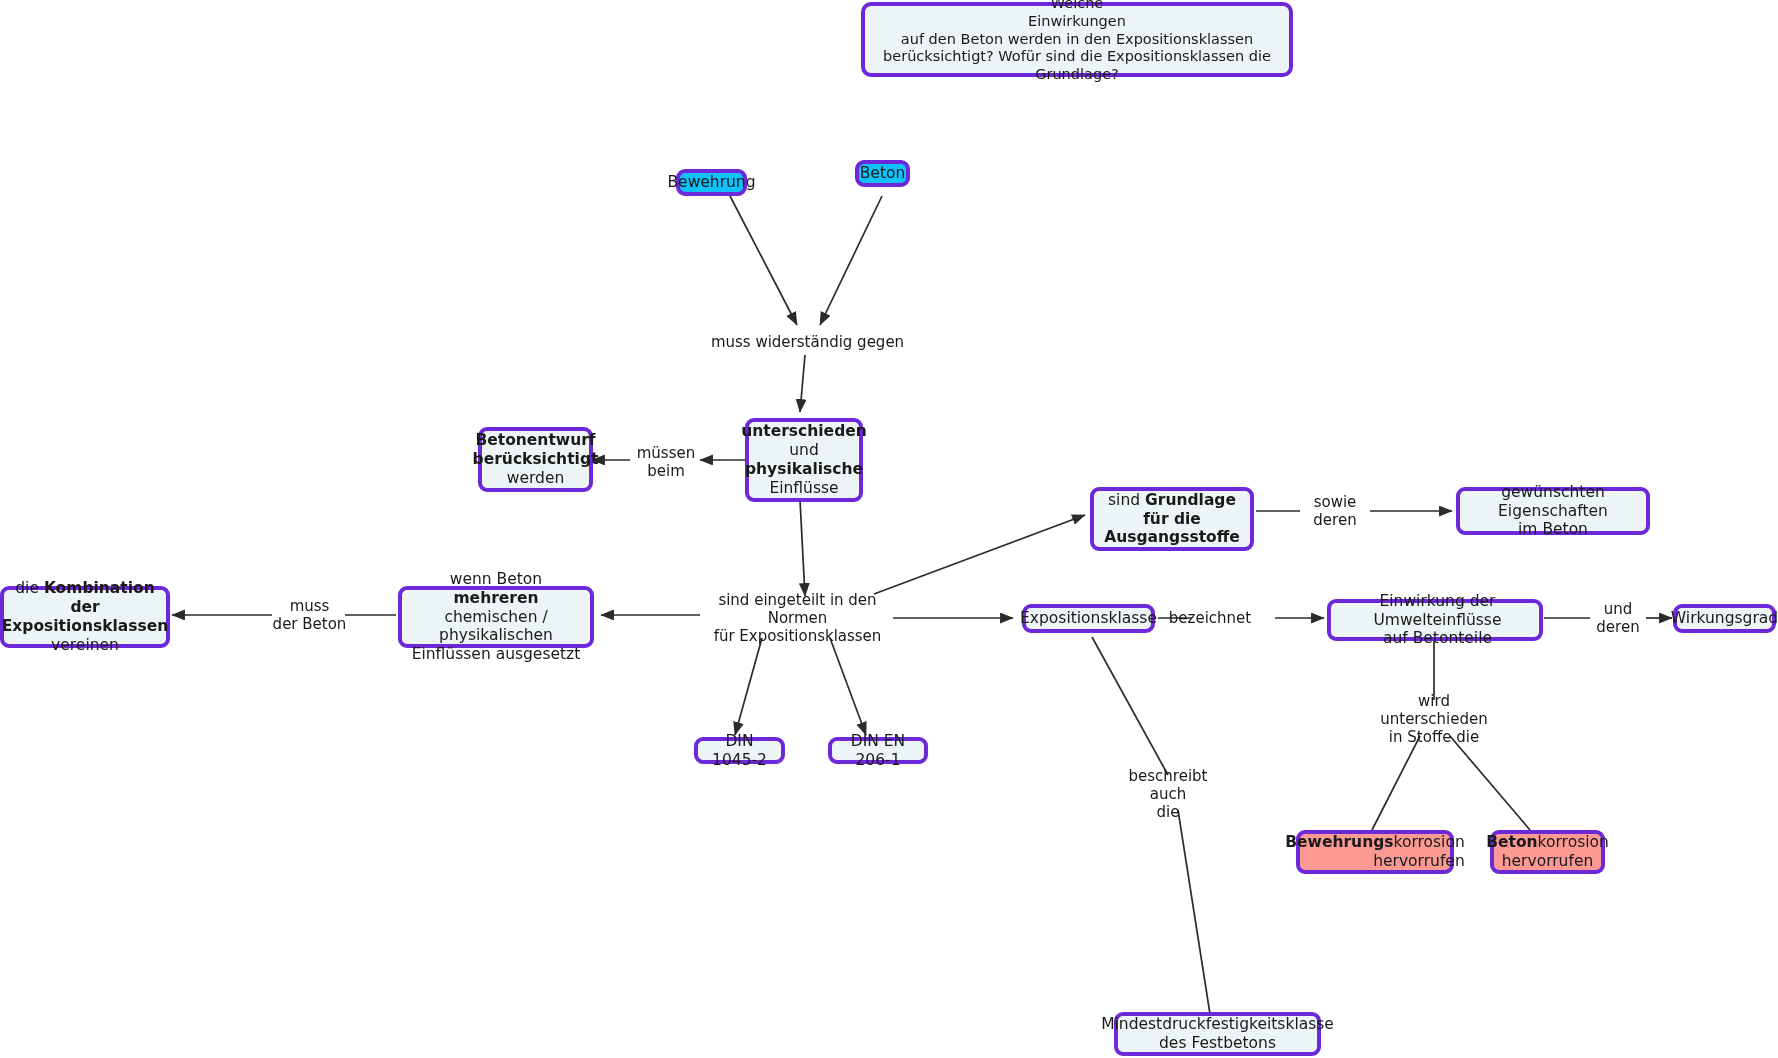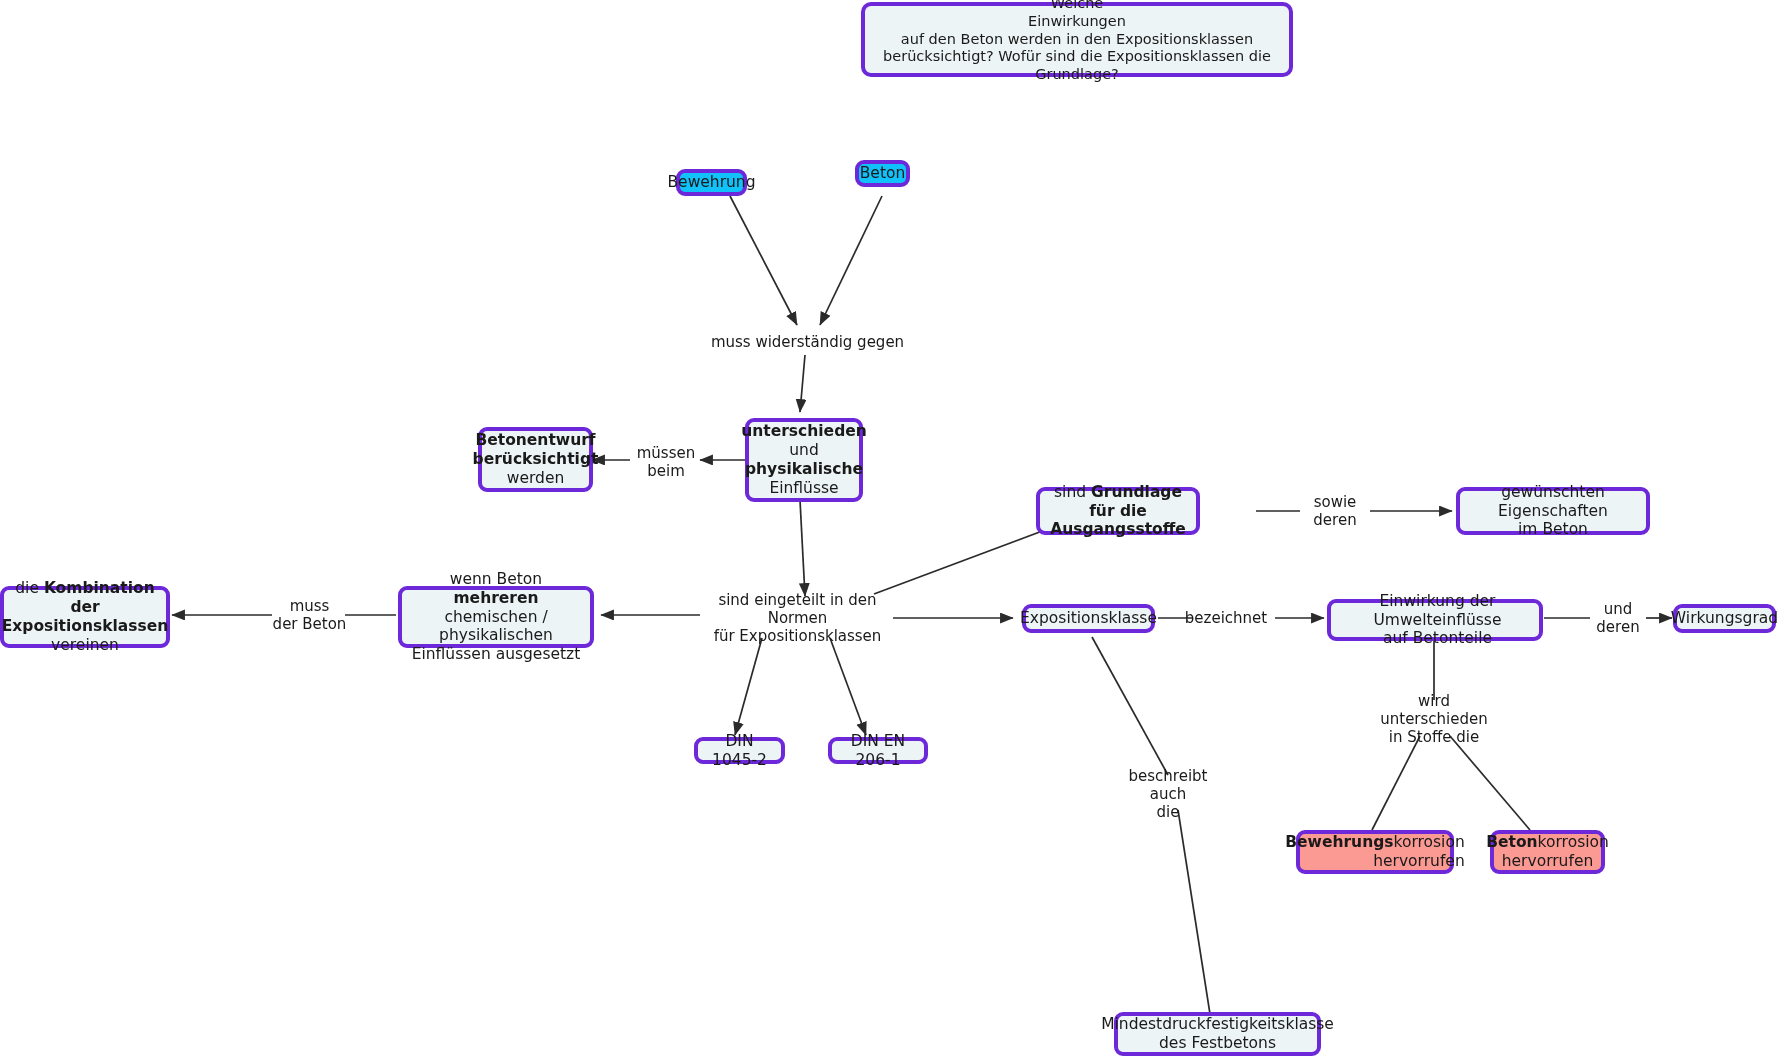--- a/index.html
+++ b/index.html
@@ -193,38 +193,38 @@
   </div>
 
   <div class="node concept" style="left:398px; top:586px; width:196px; height:62px;">
     <span class="nodetext">wenn Beton <b>mehreren</b><br>chemischen / physikalischen<br>Einflüssen ausgesetzt</span>
   </div>
 
   <div class="node concept" style="left:0px; top:586px; width:170px; height:62px;">
     <span class="nodetext">die <b>Kombination</b><br><b>der Expositionsklassen</b><br>vereinen</span>
   </div>
 
-  <div class="node concept" style="left:1036px; top:487px; width:164px; height:48px;">
+  <div class="node concept" style="left:1090px; top:487px; width:164px; height:64px;">
     <span class="nodetext">sind <b>Grundlage</b><br><b>für die Ausgangsstoffe</b></span>
   </div>
 
   <div class="linklabel" style="left:1300px; top:492px; width:70px; height:38px;">
     <span>sowie
 deren</span>
   </div>
 
   <div class="node concept" style="left:1456px; top:487px; width:194px; height:48px;">
     <span class="nodetext">gewünschten Eigenschaften<br>im Beton</span>
   </div>
 
   <div class="node concept" style="left:1022px; top:604px; width:133px; height:29px;">
     <span class="nodetext">Expositionsklasse</span>
   </div>
 
-  <div class="linklabel" style="left:1166px; top:606px; width:88px; height:24px;margin-left:16px;">
+  <div class="linklabel" style="left:1166px; top:606px; width:88px; height:24px;">
     <span>bezeichnet</span>
   </div>
 
   <div class="node concept" style="left:1327px; top:599px; width:216px; height:42px;padding-left:13px;">
     <span class="nodetext">Einwirkung der Umwelteinflüsse<br>auf Betonteile</span>
   </div>
 
   <div class="linklabel" style="left:1588px; top:599px; width:60px; height:38px;">
     <span>und
 deren</span>

